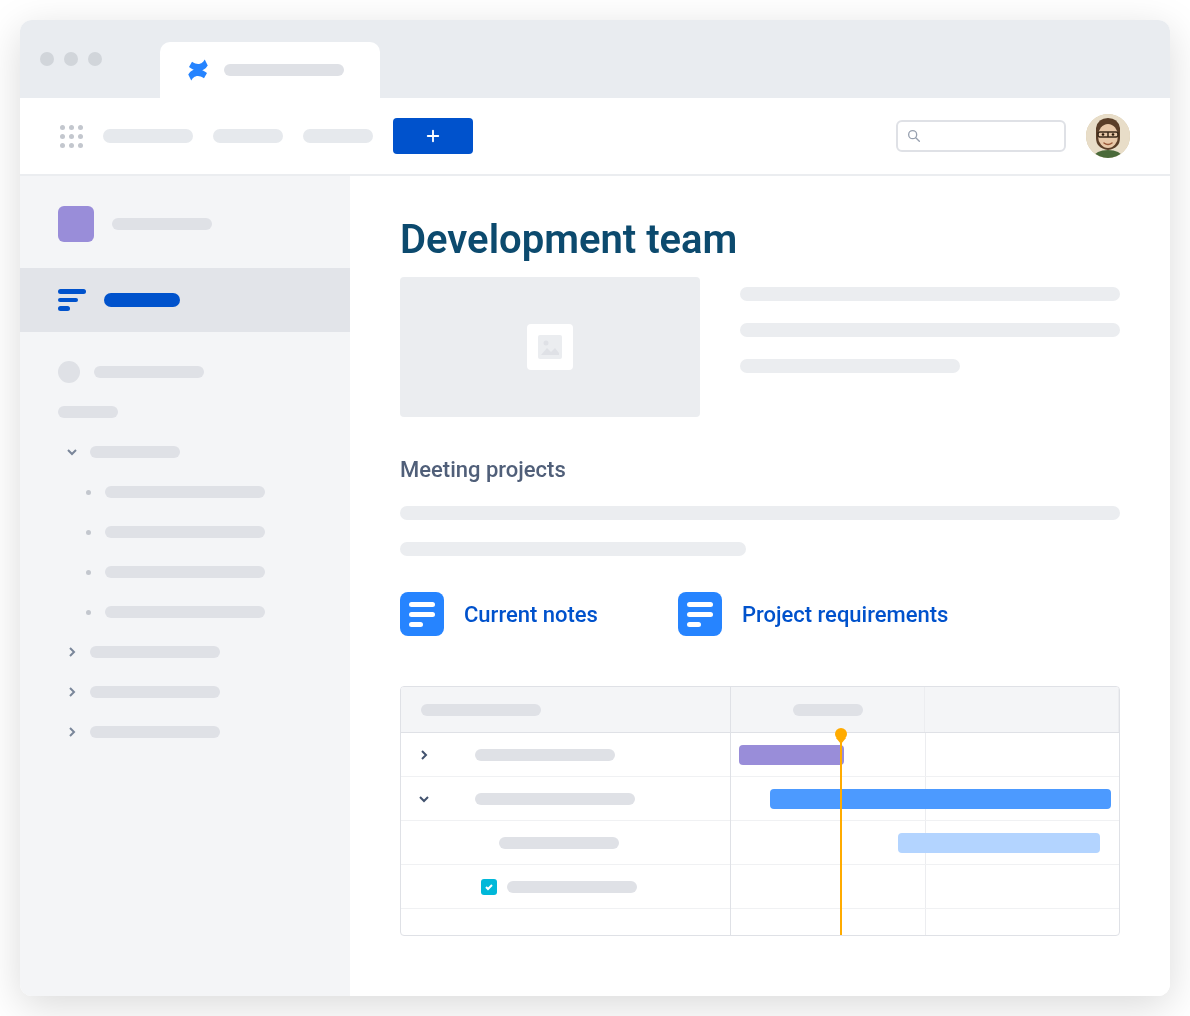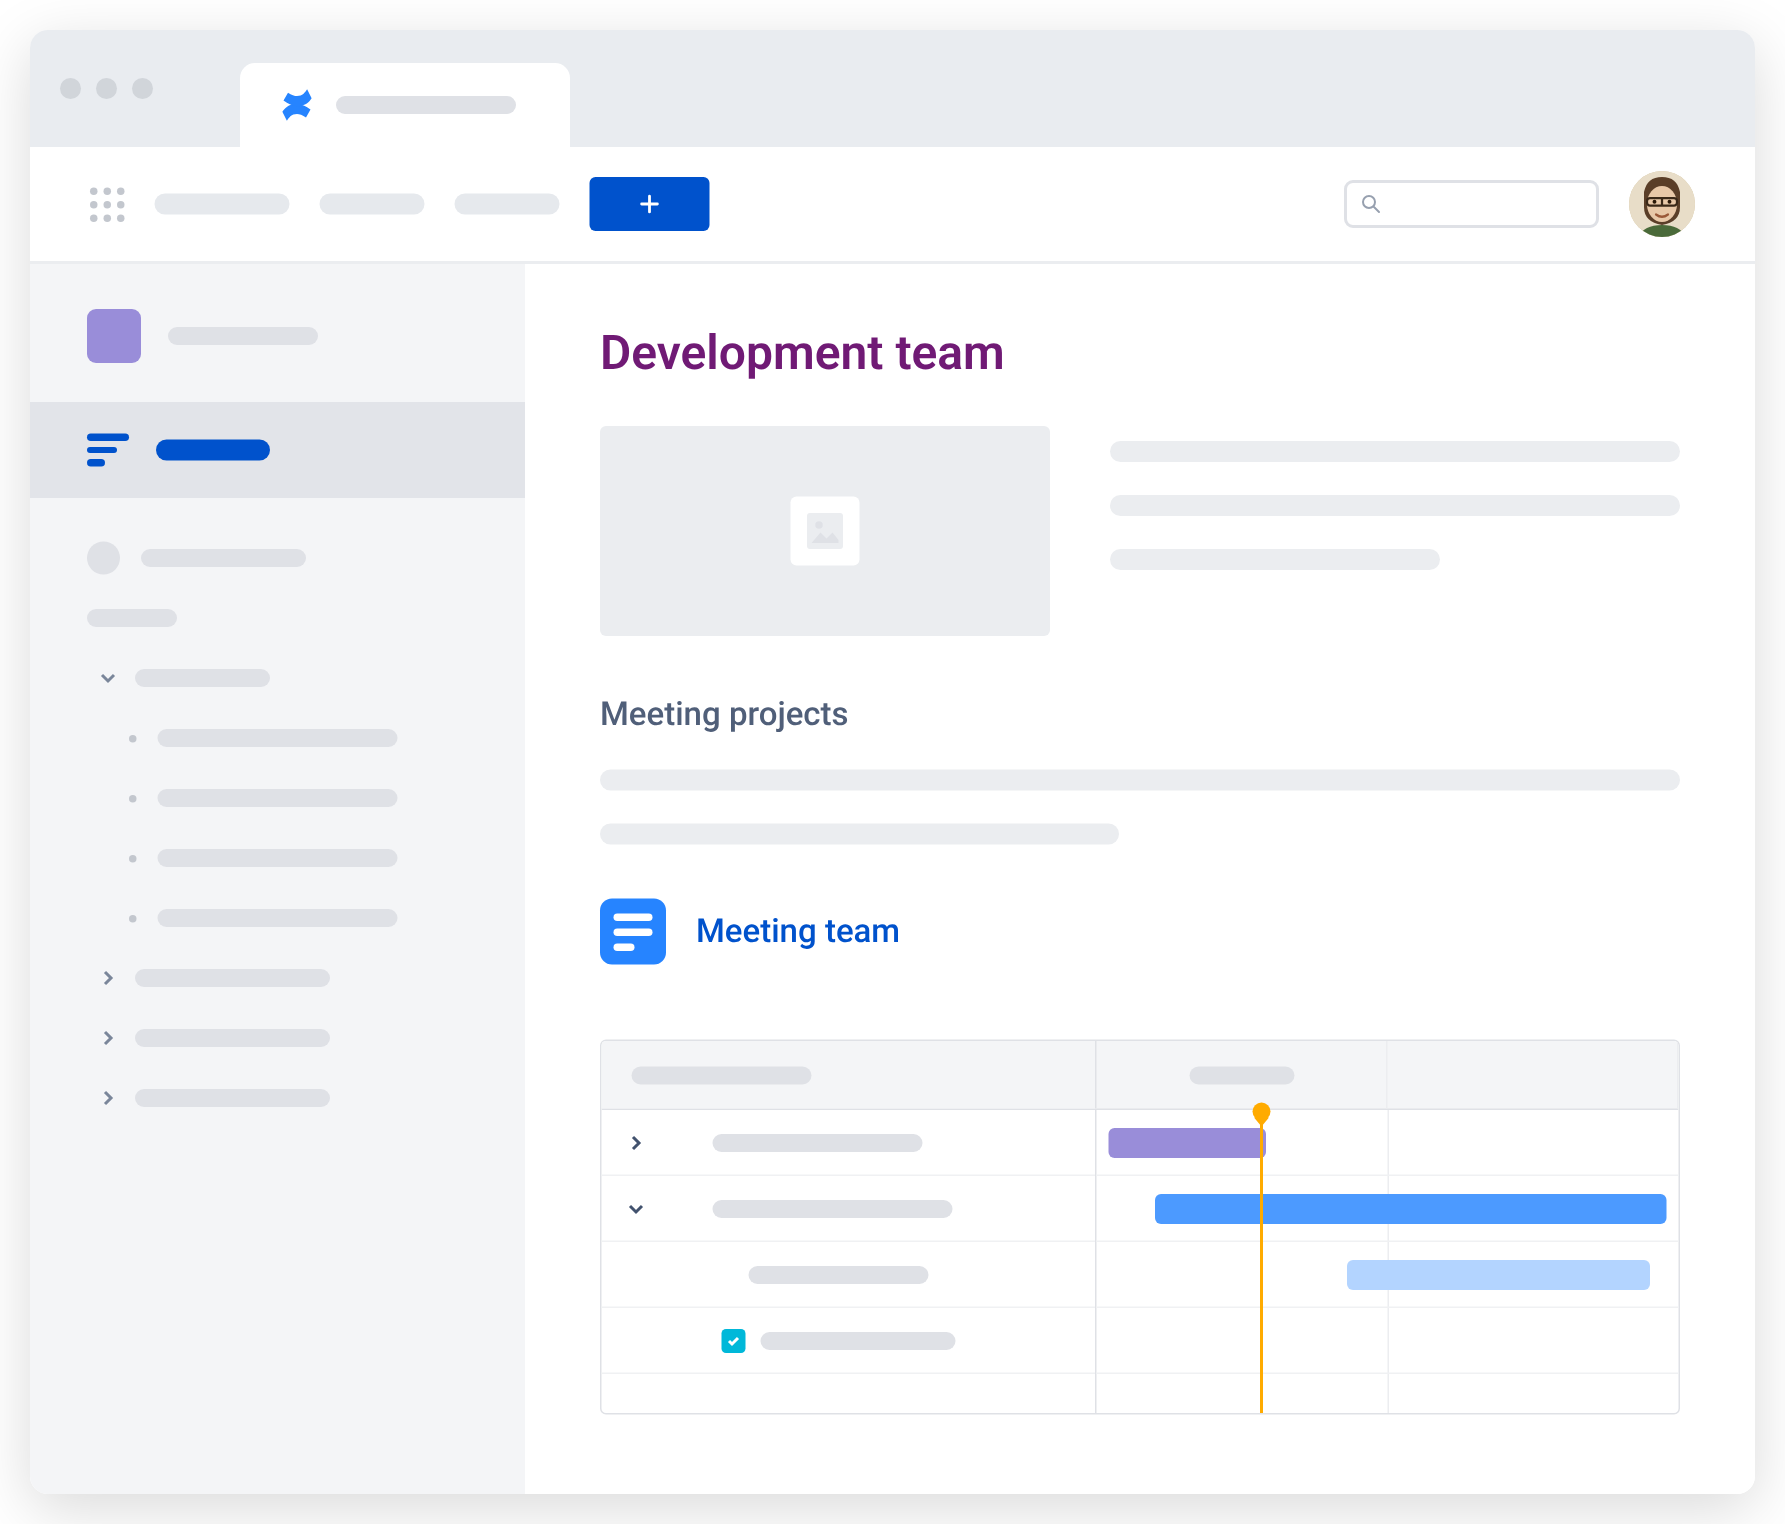--- a/index.html
+++ b/index.html
@@ -106,21 +106,21 @@
   .sidebar-row { display:flex; align-items:center; gap:14px; height:40px; }
   .row-avatar { width:22px; height:22px; background:#dfe1e6; border-radius:50%; }
   .row-placeholder { height:12px; background:#dfe1e6; border-radius:6px; }
   .row-short { width:60px; height:12px; background:#dfe1e6; border-radius:6px; margin-left:0; }
   .tree-row { display:flex; align-items:center; gap:10px; height:40px; padding-left:6px; }
   .tree-chevron { width:16px; height:16px; display:flex; align-items:center; justify-content:center; color:#7a869a; }
   .tree-dot { width:5px; height:5px; background:#c3c7ce; border-radius:50%; margin-left:22px; margin-right:4px; }
 
   
   .main { flex:1; background:#fff; padding: 40px 50px; overflow:hidden; }
-  .page-title { font-size:32px; font-weight:600; color:#701a75; margin-bottom: 30px; }
+  .page-title { font-size:40px; font-weight:600; color:#0c4a6e; margin-bottom: 14px; }
   .hero { display:flex; gap:40px; margin-bottom:40px; }
   .image-box {
     width:300px; height:140px; background:#ebedf0; border-radius:4px;
     display:flex; align-items:center; justify-content:center;
   }
   .image-icon { width:46px; height:46px; background:#fff; border-radius:4px; display:flex; align-items:center; justify-content:center;}
   .hero-lines { flex:1; display:flex; flex-direction:column; gap:22px; padding-top:10px; }
   .hero-line { height:14px; background:#ebedf0; border-radius:7px; }
 
   .section-title { font-size:22px; font-weight:500; color:#505f79; margin-bottom:24px; }
@@ -332,21 +332,29 @@
         <div class="para-line" style="width:48%"></div>
       </div>
 
       <div class="doc-links">
         <div class="doc-link">
           <div class="doc-icon">
             <span style="width:100%"></span>
               <span style="width:100%"></span>
               <span style="width:55%"></span>
           </div>
-          <span class="doc-label">Meeting team</span>
+          <span class="doc-label">Current notes</span>
+        </div>
+        <div class="doc-link">
+          <div class="doc-icon">
+            <span style="width:100%"></span>
+              <span style="width:100%"></span>
+              <span style="width:55%"></span>
+          </div>
+          <span class="doc-label">Project requirements</span>
         </div>
       </div>
 
       <div class="gantt">
         <div class="gantt-header">
           <div class="gantt-left-col header">
             <div class="row-placeholder" style="width:120px"></div>
           </div>
           <div class="gantt-right-col">
             <div class="gantt-col">

